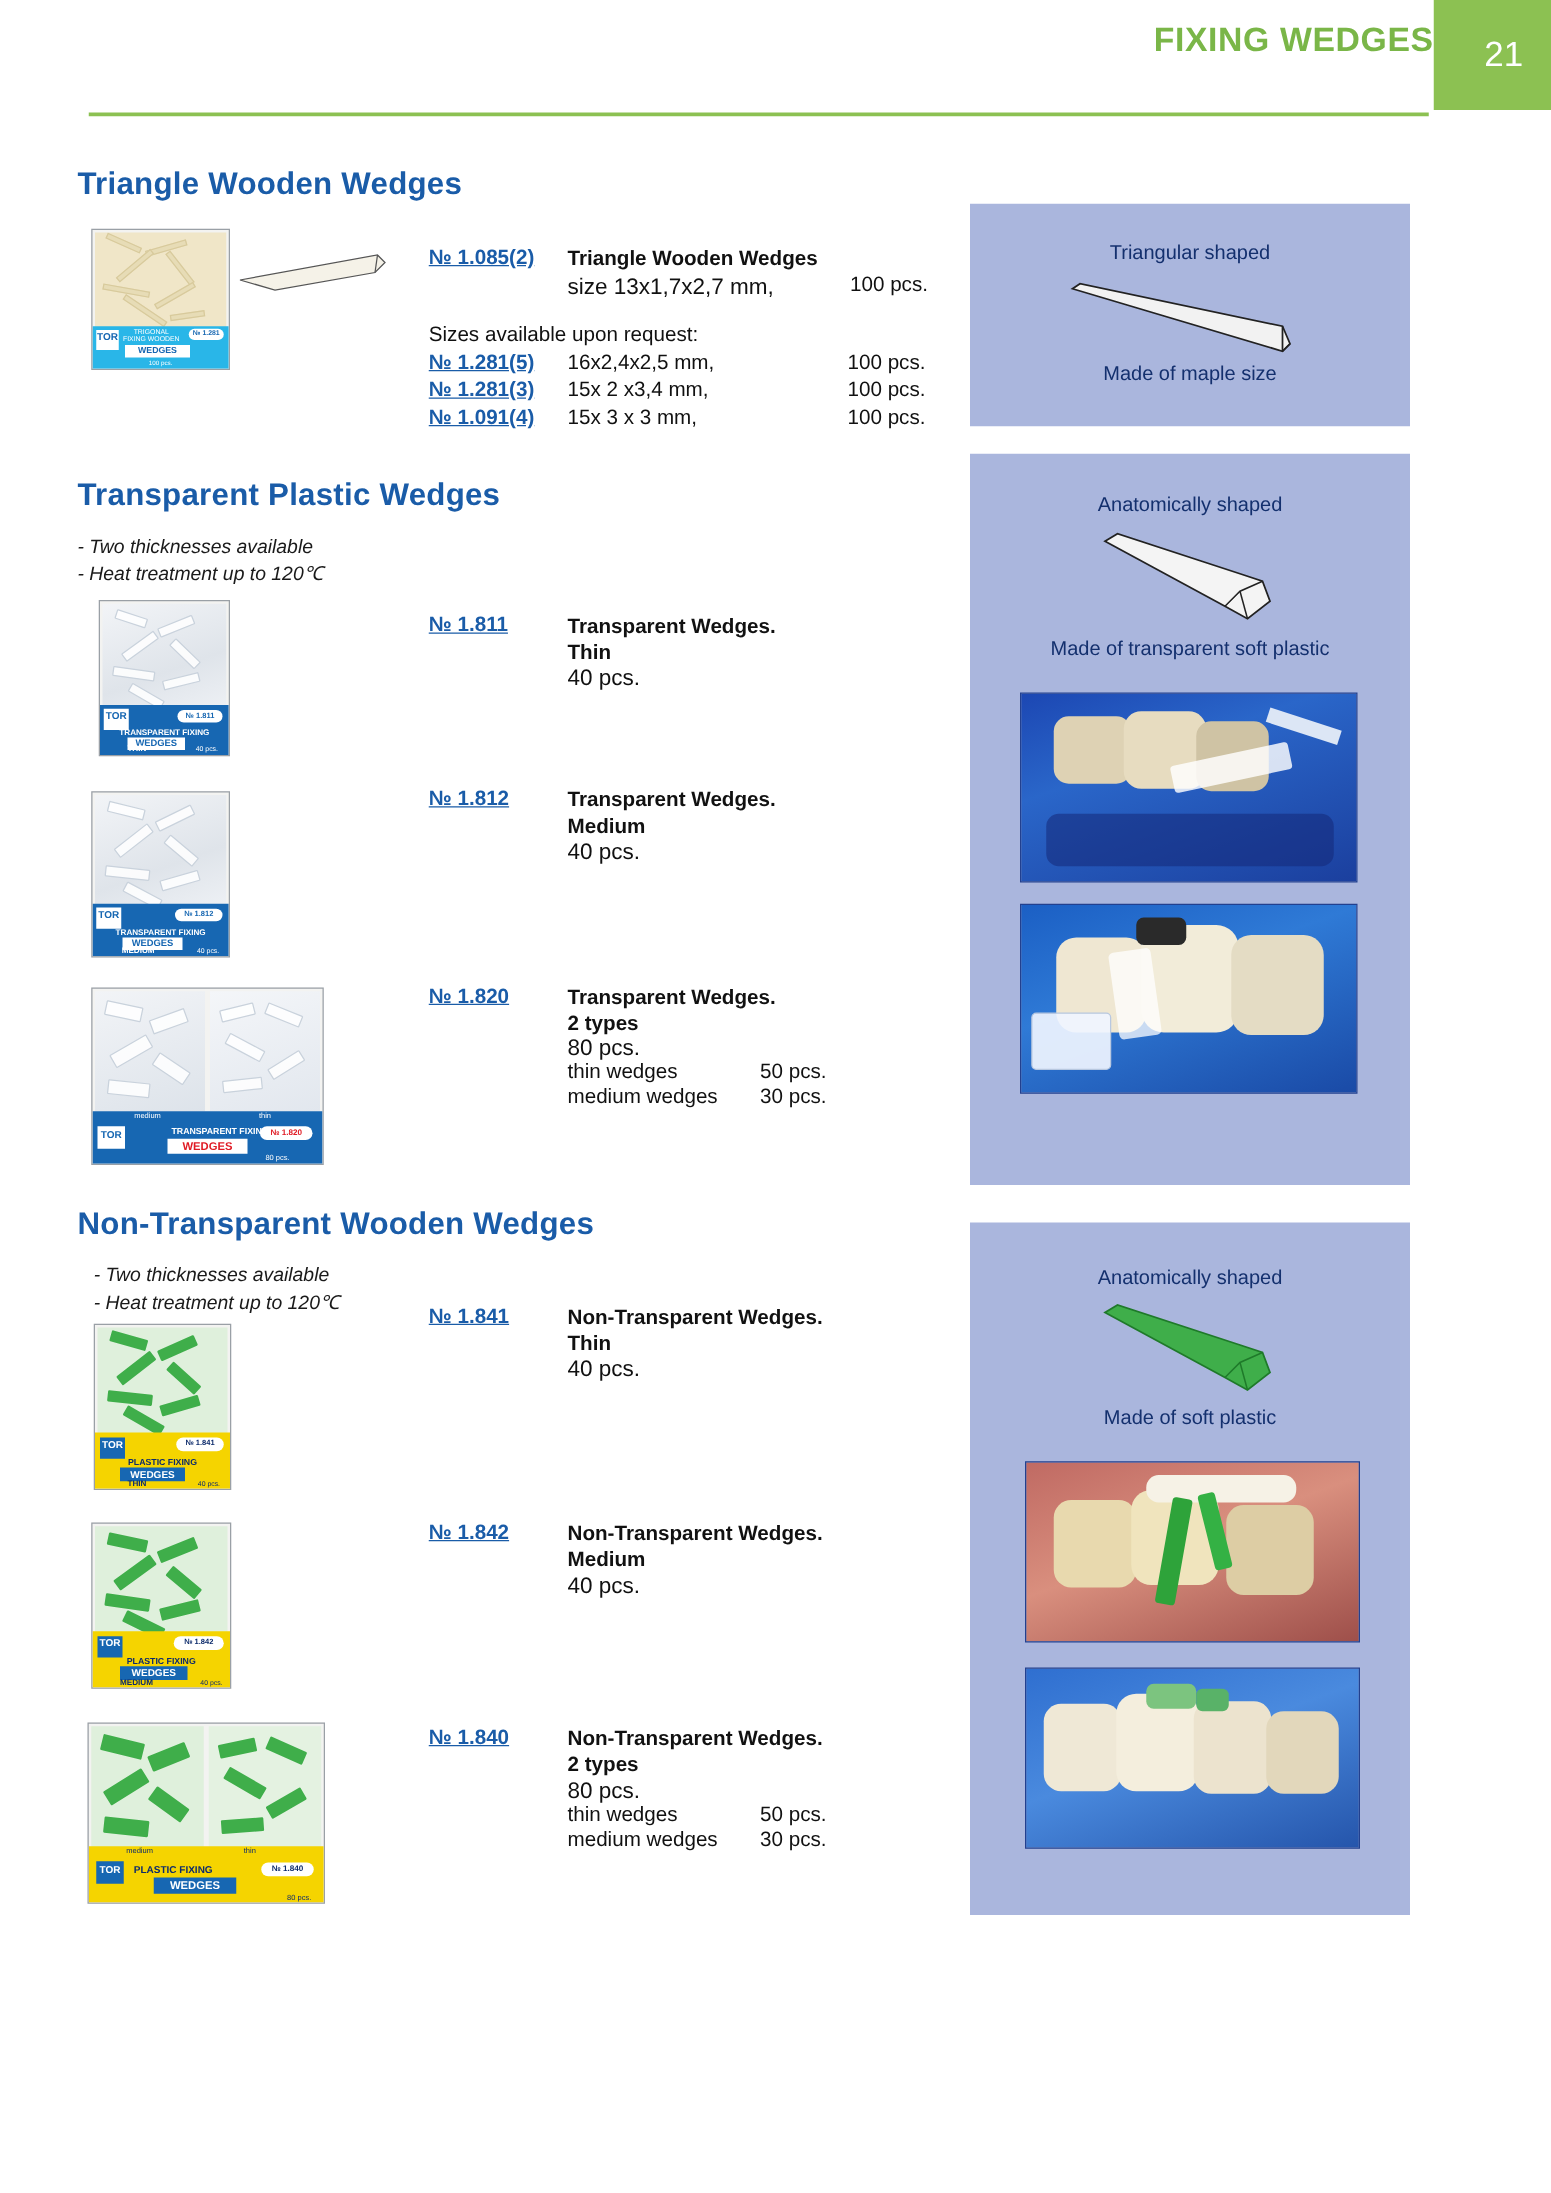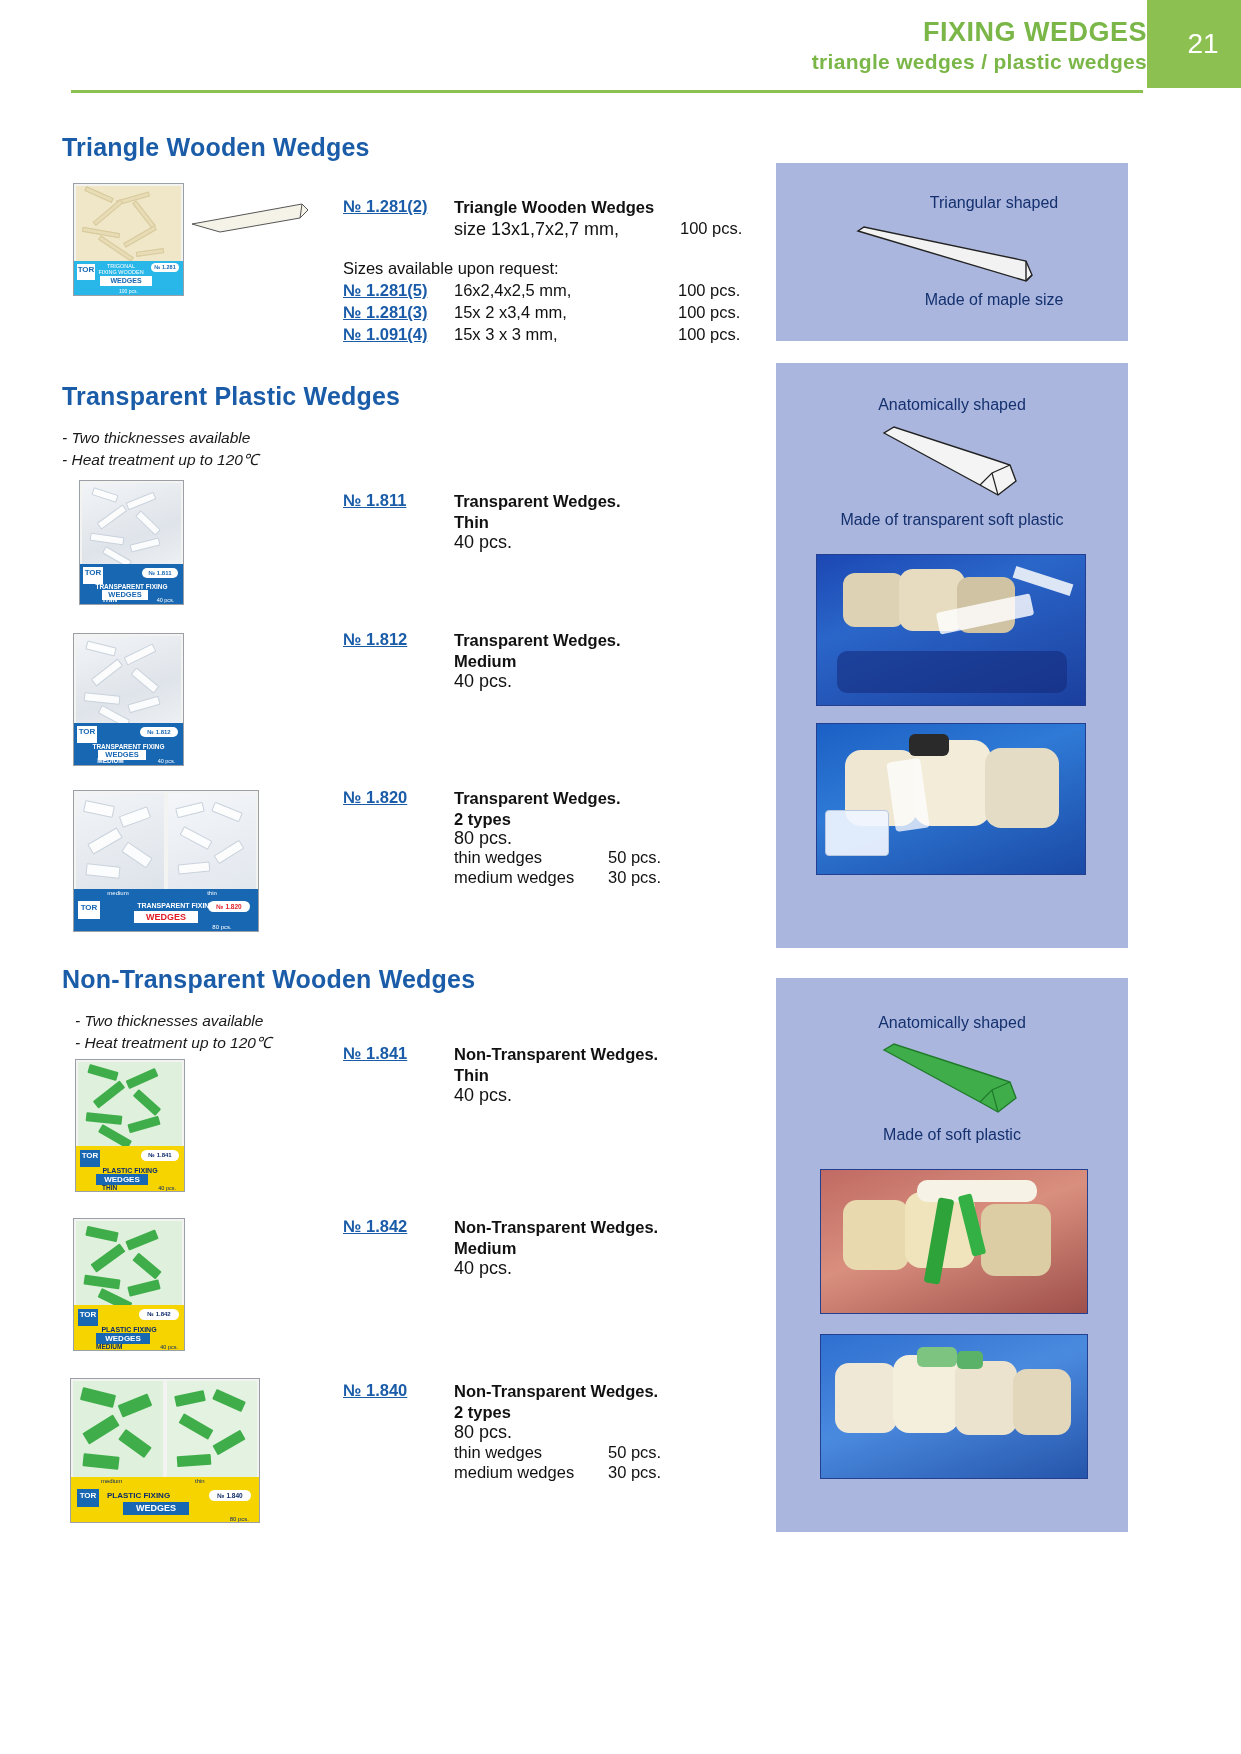--- a/index.html
+++ b/index.html
@@ -95,21 +95,20 @@
 
   
   svg { display:block; }
 </style>
 </head>
 <body>
 
 <div class="header">
   <div class="header-text">
     <div class="header-title">FIXING WEDGES</div>
-    <div class="header-sub">triangle wedges / plastic wedges</div>
   </div>
   <div class="page-badge">21</div>
   <div class="header-rule"></div>
 </div>
 
 <h2 class="sec" style="left:62px; top:133px;">Triangle Wooden Wedges</h2>
 
 <div class="boxshot" style="left:73px; top:183px; width:111px; height:113px;">
   <div class="ww-fill">
     <div class="stick" style="left:8px;  top:6px;  width:30px; height:5px; transform:rotate(24deg);"></div>
@@ -135,40 +134,40 @@
     </div>
     <div class="mini" style="bottom:1px; font-size:5px;">100 pcs.</div>
   </div>
 </div>
 
 <svg style="position:absolute; left:190px; top:196px;" width="120" height="48">
   <polygon points="2,28 112,8 118,14 110,22 30,36" fill="#f5f2e8" stroke="#555" stroke-width="1"></polygon>
   <polyline points="112,8 110,22" fill="none" stroke="#555" stroke-width="1"></polyline>
 </svg>
 
-<div class="code" style="left:343px; top:197px;">№ 1.281(2)</div>
+<div class="code" style="left:343px; top:197px;">№ 1.085(2)</div>
 <div class="pname" style="left:454px; top:197px;">Triangle Wooden Wedges</div>
 <div class="pqty" style="left:454px; top:219px;">size 13x1,7x2,7 mm,</div>
 <div class="plain" style="left:680px; top:219px;">100 pcs.</div>
 
 <div class="plain" style="left:343px; top:259px;">Sizes available upon request:</div>
 
 <div class="code" style="left:343px; top:281px;">№ 1.281(5)</div>
 <div class="plain" style="left:454px; top:281px;">16x2,4x2,5 mm,</div>
 <div class="plain" style="left:678px; top:281px;">100 pcs.</div>
 
 <div class="code" style="left:343px; top:303px;">№ 1.281(3)</div>
 <div class="plain" style="left:454px; top:303px;">15x 2 x3,4 mm,</div>
 <div class="plain" style="left:678px; top:303px;">100 pcs.</div>
 
 <div class="code" style="left:343px; top:325px;">№ 1.091(4)</div>
 <div class="plain" style="left:454px; top:325px;">15x 3 x 3 mm,</div>
 <div class="plain" style="left:678px; top:325px;">100 pcs.</div>
 
-<div class="panel" style="left:776px; top:163px; width:352px; height:178px;padding-left:42px;">
+<div class="panel" style="left:776px; top:163px; width:352px; height:178px;">
   <div class="panel-cap" style="top:31px;">Triangular shaped</div>
   <svg style="position:absolute; left:78px; top:60px;" width="200" height="72">
     <polygon points="4,8 172,58 178,52 172,38 10,4" fill="#f2f2f2" stroke="#222" stroke-width="1.4"></polygon>
     <polyline points="172,58 172,38" fill="none" stroke="#222" stroke-width="1.4"></polyline>
     <polyline points="172,58 178,52" fill="none" stroke="#222" stroke-width="1.4"></polyline>
   </svg>
   <div class="panel-cap" style="top:128px;">Made of maple size</div>
 </div>
 
 <h2 class="sec" style="left:62px; top:382px;">Transparent Plastic Wedges</h2>

